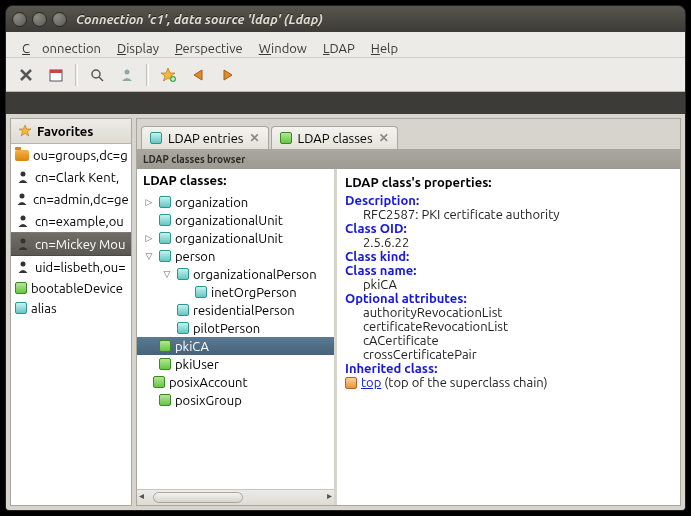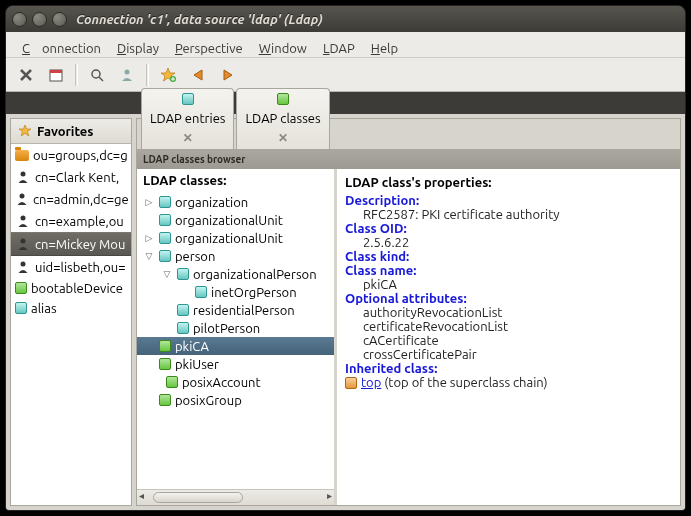--- a/index.html
+++ b/index.html
@@ -15,21 +15,21 @@
 .tbicon { width: 28px; height: 28px; display:flex; align-items:center; justify-content:center; border:1px solid transparent; border-radius:3px;}
 .sep { width: 3px; height: 22px; border-left:1px solid #c6c4bc; border-right:1px solid #fff; margin: 0 3px;}
 .content { flex:1; background: #d6d4cc; padding: 4px; display:flex; gap:4px; min-height:0;margin-top:22px;}
 .favorites { width: 122px; background: #fff; border:1px solid #a9a69e; display:flex; flex-direction:column;}
 .panel-hdr { background: linear-gradient(#ecebe7,#dedbd3); border-bottom:1px solid #b8b5ad; font-weight:bold; font-size:13px; padding: 4px 6px; display:flex; align-items:center; gap:4px;}
 .favlist { flex:1; overflow:hidden; font-size:13px;}
 .favitem { display:flex; align-items:center; gap:4px; padding: 3px 4px; white-space:nowrap; overflow:hidden;}
 .favitem.sel { background: linear-gradient(#6f6d66,#5a5852); color:#fff; border-top:1px solid #7a786f; border-bottom:1px solid #4a4843;}
 .tabsarea { flex:1; display:flex; flex-direction:column; border:1px solid #a9a69e; background:#e4e2da; min-width:0;}
 .tabbar { height: 30px; display:flex; align-items:flex-end; padding:2px 4px 0 4px; gap:0; background:#d6d4cc;}
-.tab { background: linear-gradient(#f4f3ef,#e4e2da); border:1px solid #a9a69e; border-bottom:none; border-radius:4px 4px 0 0; padding: 4px 8px; font-size:13px; display:flex; align-items:center; gap:6px; margin-right:2px;flex-direction:column;}
+.tab { background: linear-gradient(#f4f3ef,#e4e2da); border:1px solid #a9a69e; border-bottom:none; border-radius:4px 4px 0 0; padding: 4px 8px; font-size:13px; display:flex; align-items:center; gap:6px; margin-right:2px;}
 .tab .x { color:#8a887f; font-weight:bold; font-size:12px;}
 .tabbody { background: #fff; border-top:1px solid #a9a69e; flex:1; display:flex; flex-direction:column; min-height:0;}
 .browser-hdr { background: linear-gradient(#aaa7a0,#9d9a93); color:#2c2b27; font-weight:bold; font-size:10px; padding:4px 6px;}
 .browser-split { flex:1; display:flex; min-height:0;}
 .treepane { width: 200px; border-right:3px solid #d6d4cc; display:flex; flex-direction:column; min-height:0;}
 .pane-sub { font-size:13px; font-weight:bold; padding:4px 6px; }
 .tree { flex:1; overflow:hidden; font-size:13px; position:relative;}
 .treeinner { padding: 2px 0 2px 0;}
 .node { display:flex; align-items:center; gap:4px; padding:2px 2px; white-space:nowrap; }
 .node.sel { background: linear-gradient(#5a7a93,#456379); color:#fff;}
@@ -252,21 +252,21 @@
                   <div class="node sel" style="padding-left: 6px;">
                     <span class="tw"></span>
                     <span class="ico ico-green"></span>
                     <span>pkiCA</span>
                   </div>
                   <div class="node" style="padding-left: 6px;">
                     <span class="tw"></span>
                     <span class="ico ico-green"></span>
                     <span>pkiUser</span>
                   </div>
-                  <div class="node" style="padding-left: 13px;">
+                  <div class="node" style="padding-left: 0;">
                     <span class="tw"></span>
                     <span class="ico ico-green"></span>
                     <span>posixAccount</span>
                   </div>
                   <div class="node" style="padding-left: 6px;">
                     <span class="tw"></span>
                     <span class="ico ico-green"></span>
                     <span>posixGroup</span>
                   </div>
                 </div>

